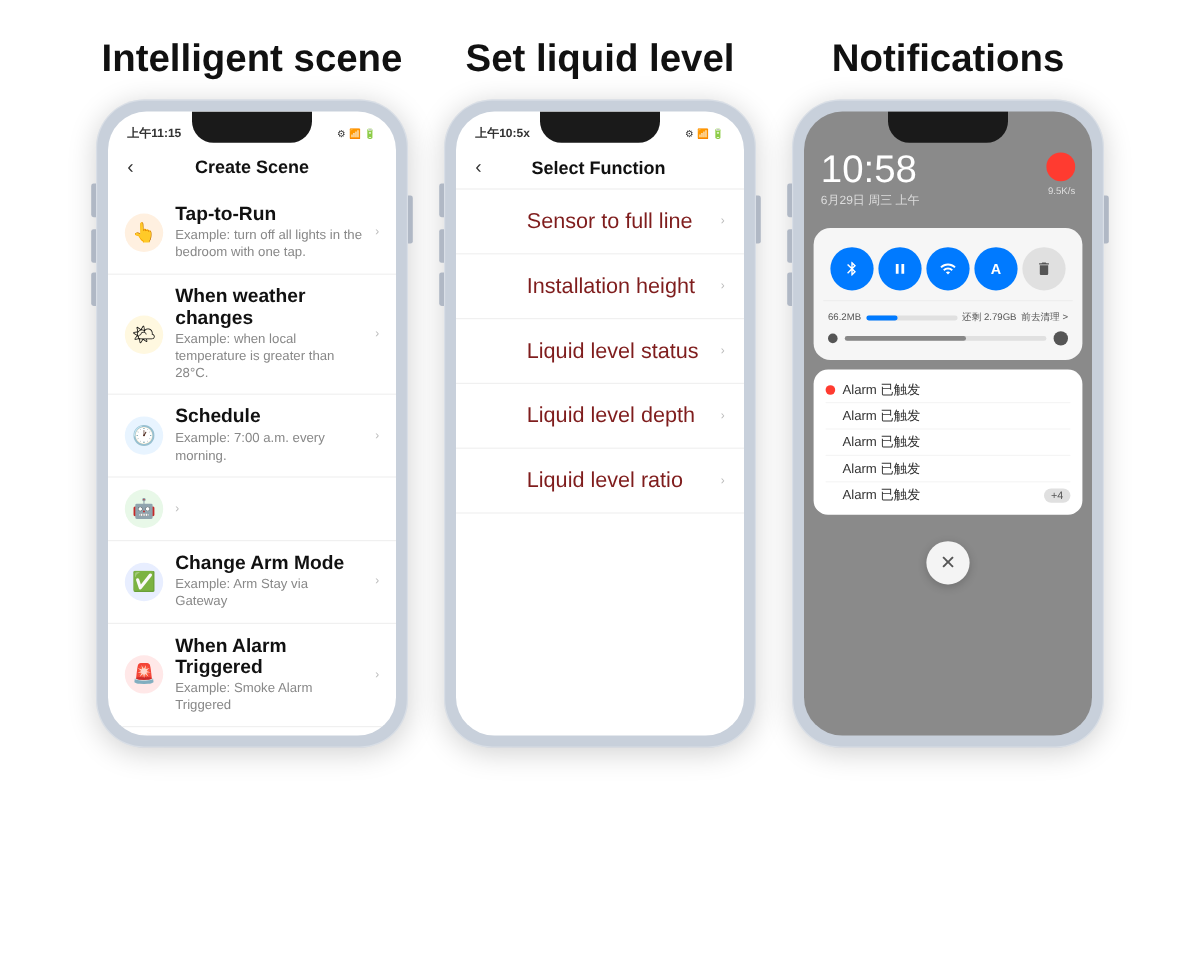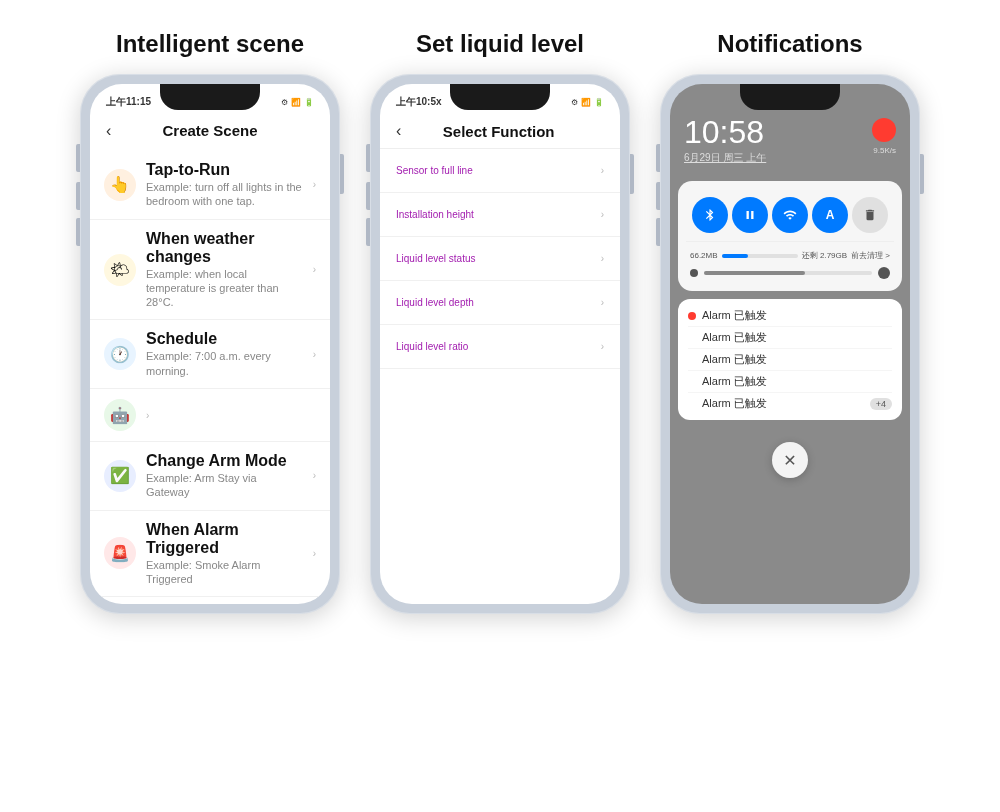--- a/index.html
+++ b/index.html
@@ -24,21 +24,21 @@
     }
 
     .section {
       display: flex;
       flex-direction: column;
       align-items: center;
       gap: 16px;
     }
 
     .section-title {
-      font-size: 24px;
+      font-size: 32px;
       font-weight: 700;
       color: #111;
       text-align: center;
       white-space: nowrap;
     }
 
     
     .phone {
       width: 260px;
       background: #c8d0db;
@@ -143,27 +143,27 @@
     .func-header-title { font-size: 15px; font-weight: 600; color: #111; flex: 1; text-align: center; padding-right: 16px; }
 
     .func-list { padding: 0; }
     .func-item {
       display: flex;
       align-items: center;
       justify-content: space-between;
       padding: 16px 16px;
       border-bottom: 1px solid #f0f0f0;
     }
-    .func-item-text { font-size: 10px; color: #a21caf; }
+    .func-item-text { font-size: 18px; color: #7f1d1d; margin-left: 43px; }
     .func-arrow { font-size: 10px; color: #bbb; }
 
     
     .notif-phone .phone-inner { background: #8a8a8a; }
     .notif-time { font-size: 32px; font-weight: 300; color: #fff; }
-    .notif-date { font-size: 10px; color: #ddd; text-decoration: underline; }
+    .notif-date { font-size: 10px; color: #ddd; }
 
     .notif-panel {
       background: rgba(255,255,255,0.92);
       border-radius: 14px;
       margin: 8px 8px;
       padding: 8px;
     }
 
     .quick-actions {
       display: flex;

